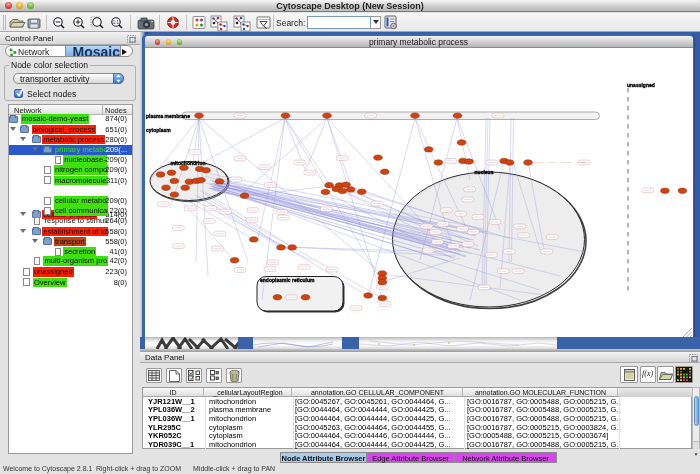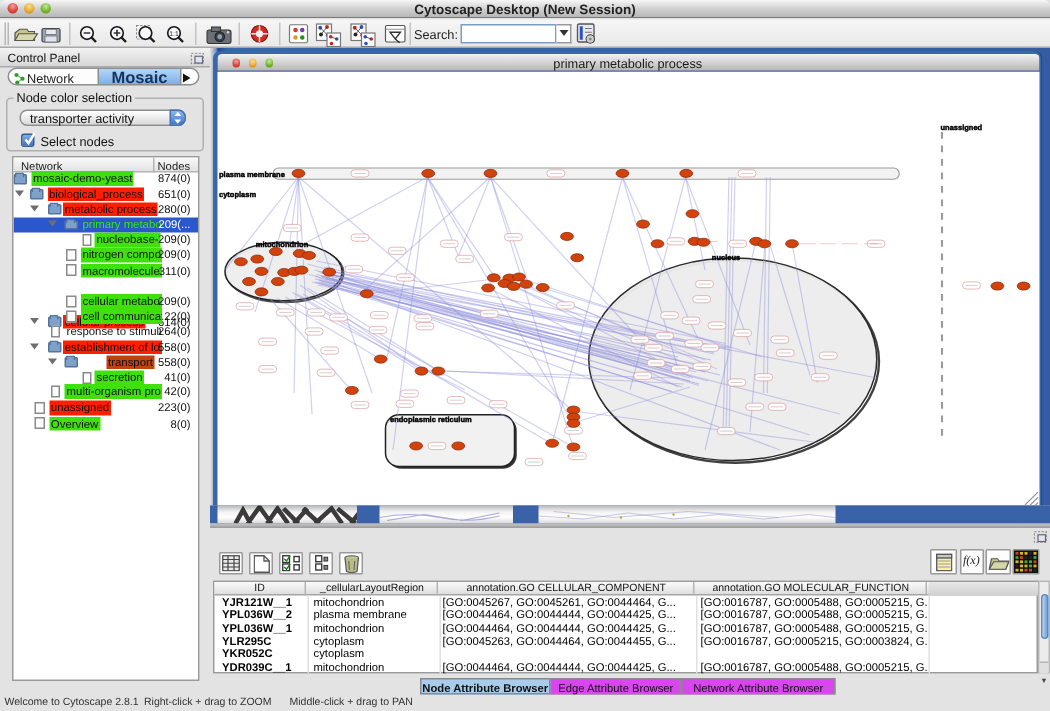--- a/index.html
+++ b/index.html
@@ -146,21 +146,21 @@
         <circle cx="9.5" cy="11" r="1" fill="#888"></circle>
       </svg>
 </div>
 <div id="cpanel" class="abs">
 <div class="abs phead" style="left:0;top:0;width:140px;height:13px;line-height:13px;padding-left:5px">Control Panel</div>
 <svg class="abs" style="left:127px;top:3px" width="9" height="8" viewBox="0 0 9 8">
         <rect x="0.5" y="0.5" width="8" height="7" fill="none" stroke="#888" stroke-width="0.8" stroke-dasharray="1.5,1"></rect>
         <rect x="3" y="2.5" width="5" height="4.5" fill="#dfe6f2" stroke="#667" stroke-width="0.8"></rect>
       </svg>
 <div class="abs" style="left:5px;top:13px;width:128px;height:12px;background:#fdfdfd;border:1px solid #8e8e8e;border-radius:6px;overflow:hidden">
-<div class="abs" style="left:59px;top:0;width:56px;height:12px;background:linear-gradient(#b4d6f8,#74a8e4);border-left:1px solid #8e8e8e;border-right:1px solid #8e8e8e;text-align:center;font-size:11px;font-weight:bold;color:#15335e;line-height:12px">Mosaic</div>
+<div class="abs" style="left:59px;top:0;width:56px;height:12px;background:linear-gradient(#b4d6f8,#74a8e4);border-left:1px solid #8e8e8e;border-right:1px solid #8e8e8e;text-align:right;font-size:14px;font-weight:bold;color:#15335e;line-height:12px">Mosaic</div>
 <div class="abs" style="left:12px;top:2px;width:45px;font-size:8.5px;color:#222;line-height:9px">Network</div>
 <svg class="abs" style="left:3px;top:2px" width="8" height="9" viewBox="0 0 8 9">
           <circle cx="2" cy="2" r="1.4" fill="#2aa02a"></circle>
           <circle cx="6" cy="4.5" r="1.4" fill="#2aa02a"></circle>
           <circle cx="2.5" cy="7" r="1.4" fill="#2aa02a"></circle>
           <line x1="2" y1="2" x2="6" y2="4.5" stroke="#2aa02a" stroke-width="0.6"></line>
           <line x1="6" y1="4.5" x2="2.5" y2="7" stroke="#2aa02a" stroke-width="0.6"></line>
         </svg>
 <div class="abs" style="left:116px;top:3px;width:0;height:0;border-top:3.5px solid transparent;border-bottom:3.5px solid transparent;border-left:5px solid #111"></div>
 </div>
@@ -244,21 +244,21 @@
 </div>
 <div class="trow" style="top:121.5px;">
 <div class="arrow" style="left:11.2px"></div>
 <div class="folder" style="left:22.6px"></div>
 <span class="tlabel" style="left:33.2px;max-width:66px;background:#ff1f00">establishment of lo</span>
 <span class="tval">558(0)</span>
 </div>
 <div class="trow" style="top:131.7px;">
 <div class="arrow" style="left:22.6px"></div>
 <div class="folder" style="left:34.4px"></div>
-<span class="tlabel" style="left:62px;max-width:54px;background:#c2410c">transport</span>
+<span class="tlabel" style="left:45.0px;max-width:54px;background:#c2410c">transport</span>
 <span class="tval">558(0)</span>
 </div>
 <div class="trow" style="top:141.9px;">
 <div class="ficon" style="left:45.8px"></div>
 <span class="tlabel" style="left:54.3px;max-width:45px;background:#3fe00c">secretion</span>
 <span class="tval">41(0)</span>
 </div>
 <div class="trow" style="top:151px;padding-left:21px;">
 <div class="ficon" style="left:24.7px"></div>
 <span class="tlabel" style="left:34.4px;max-width:65px;background:#3fe00c">multi-organism pro</span>
@@ -592,20 +592,21 @@
           <circle cx="90" cy="6" r="0.8" fill="#bbaa33"></circle>
         </svg>
 <div class="abs" style="left:417px;top:0;width:143px;height:12.5px;background:#3a62a8"></div>
 </div>
 <svg class="abs" style="left:543px;top:296px" width="10" height="9" viewBox="0 0 10 9">
         <path d="M9 0 L0 9 M9 3.5 L3.5 9 M9 7 L7 9" stroke="#9a9a9a" stroke-width="0.8"></path>
       </svg>
 <div class="abs" style="left:0;top:317px;width:560px;height:3px;background:linear-gradient(#c8c8c8,#9a9a9a)"></div>
 </div>
 <div id="dpanel" class="abs">
+<div class="abs phead" style="left:0;top:0;width:560px;height:11px;line-height:11px;padding-left:5px">Data Panel</div>
 <svg class="abs" style="left:549px;top:2px" width="9" height="8" viewBox="0 0 9 8">
         <rect x="0.5" y="0.5" width="8" height="7" fill="none" stroke="#888" stroke-width="0.8" stroke-dasharray="1.5,1"></rect>
         <rect x="3" y="2.5" width="5" height="4.5" fill="#dfe6f2" stroke="#667" stroke-width="0.8"></rect>
       </svg>
 <div class="ibox" style="left:6px;top:16px"></div>
 <svg class="abs" style="left:8px;top:18px" width="12" height="11" viewBox="0 0 12 11">
         <rect x="0.5" y="0.5" width="11" height="10" fill="#e8e8e8" stroke="#444" stroke-width="0.8"></rect>
         <line x1="0.5" y1="3" x2="11.5" y2="3" stroke="#444" stroke-width="0.8"></line>
         <line x1="0.5" y1="5.5" x2="11.5" y2="5.5" stroke="#444" stroke-width="0.8"></line>
         <line x1="0.5" y1="8" x2="11.5" y2="8" stroke="#444" stroke-width="0.8"></line>
@@ -711,20 +712,22 @@
 </div>
 <div class="drow" style="top:35.6px">
 <span class="dcell" style="left:3px;width:58px;font-weight:bold">YLR295C</span>
 <span class="dcell" style="left:64px;width:84px">cytoplasm</span>
 <span class="dcell" style="left:150px;width:169px">[GO:0045263, GO:0044464, GO:0044455, G...</span>
 <span class="dcell" style="left:322px;width:153px">[GO:0016787, GO:0005215, GO:0003824, G...</span>
 </div>
 <div class="drow" style="top:44.3px">
 <span class="dcell" style="left:3px;width:58px;font-weight:bold">YKR052C</span>
 <span class="dcell" style="left:64px;width:84px">cytoplasm</span>
+<span class="dcell" style="left:150px;width:169px">[GO:0044464, GO:0044446, GO:0044444, G...</span>
+<span class="dcell" style="left:322px;width:153px">[GO:0005488, GO:0005215, GO:0003674]</span>
 </div>
 <div class="drow" style="top:53.0px">
 <span class="dcell" style="left:3px;width:58px;font-weight:bold">YDR039C__1</span>
 <span class="dcell" style="left:64px;width:84px">mitochondrion</span>
 <span class="dcell" style="left:150px;width:169px">[GO:0044464, GO:0044444, GO:0044425, G...</span>
 <span class="dcell" style="left:322px;width:153px">[GO:0016787, GO:0005488, GO:0005215, G...</span>
 </div>
 <div class="abs" style="left:61.5px;top:9px;width:1px;height:52px;background:#e0e0e0"></div>
 <div class="abs" style="left:149.5px;top:9px;width:1px;height:52px;background:#e0e0e0"></div>
 <div class="abs" style="left:320.5px;top:9px;width:1px;height:52px;background:#e0e0e0"></div>

